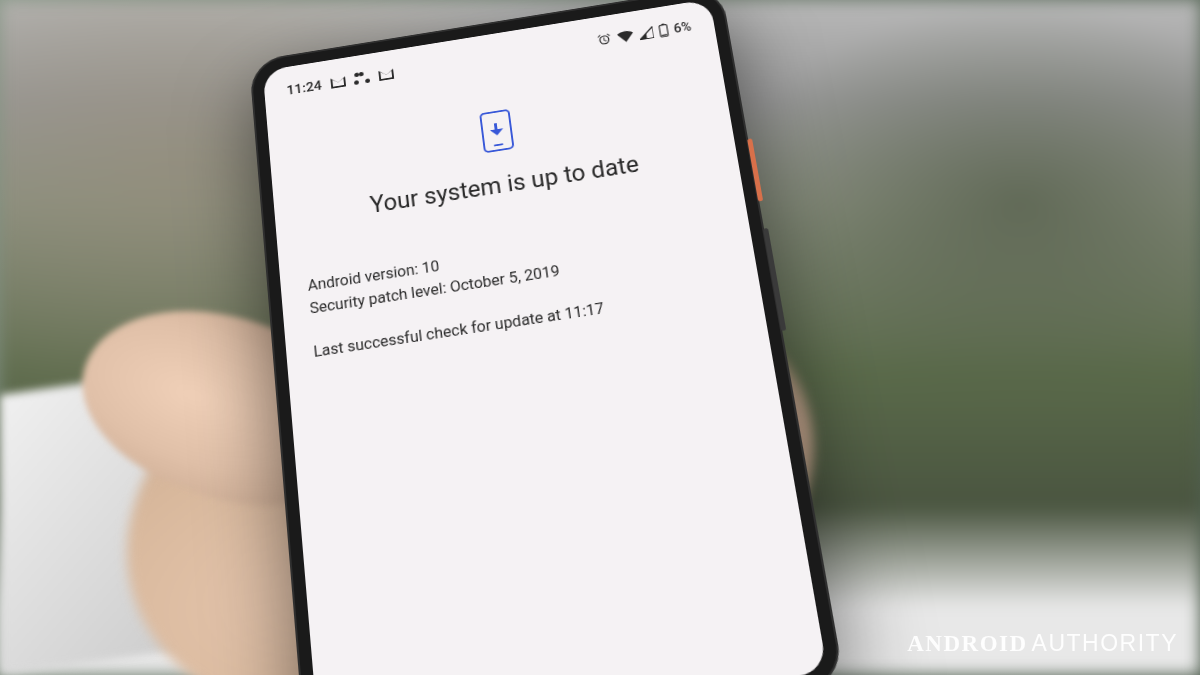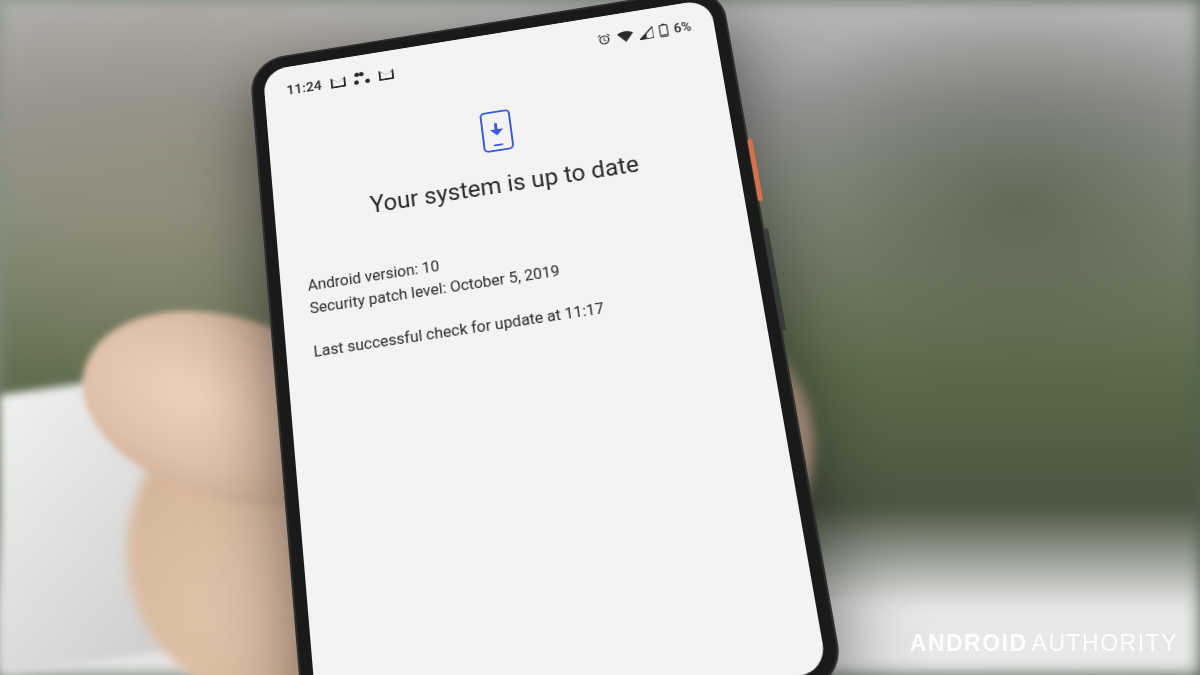--- a/index.html
+++ b/index.html
@@ -260,21 +260,21 @@
     
     .watermark {
       position: absolute;
       bottom: 18px;
       right: 22px;
       color: rgba(255,255,255,0.92);
       font-size: 23px;
       letter-spacing: 1.5px;
       font-family: Arial, sans-serif;
     }
-    .watermark .bold { font-weight: 800; }
+    .watermark .bold { font-weight: 800; font-family: Liberation Serif, serif; }
     .watermark .light { font-weight: 300; margin-left: 4px; }
     
     .battery-level {
       font-size: 14px;
       font-weight: 500;
     }
   </style>
 </head>
 <body>
 

